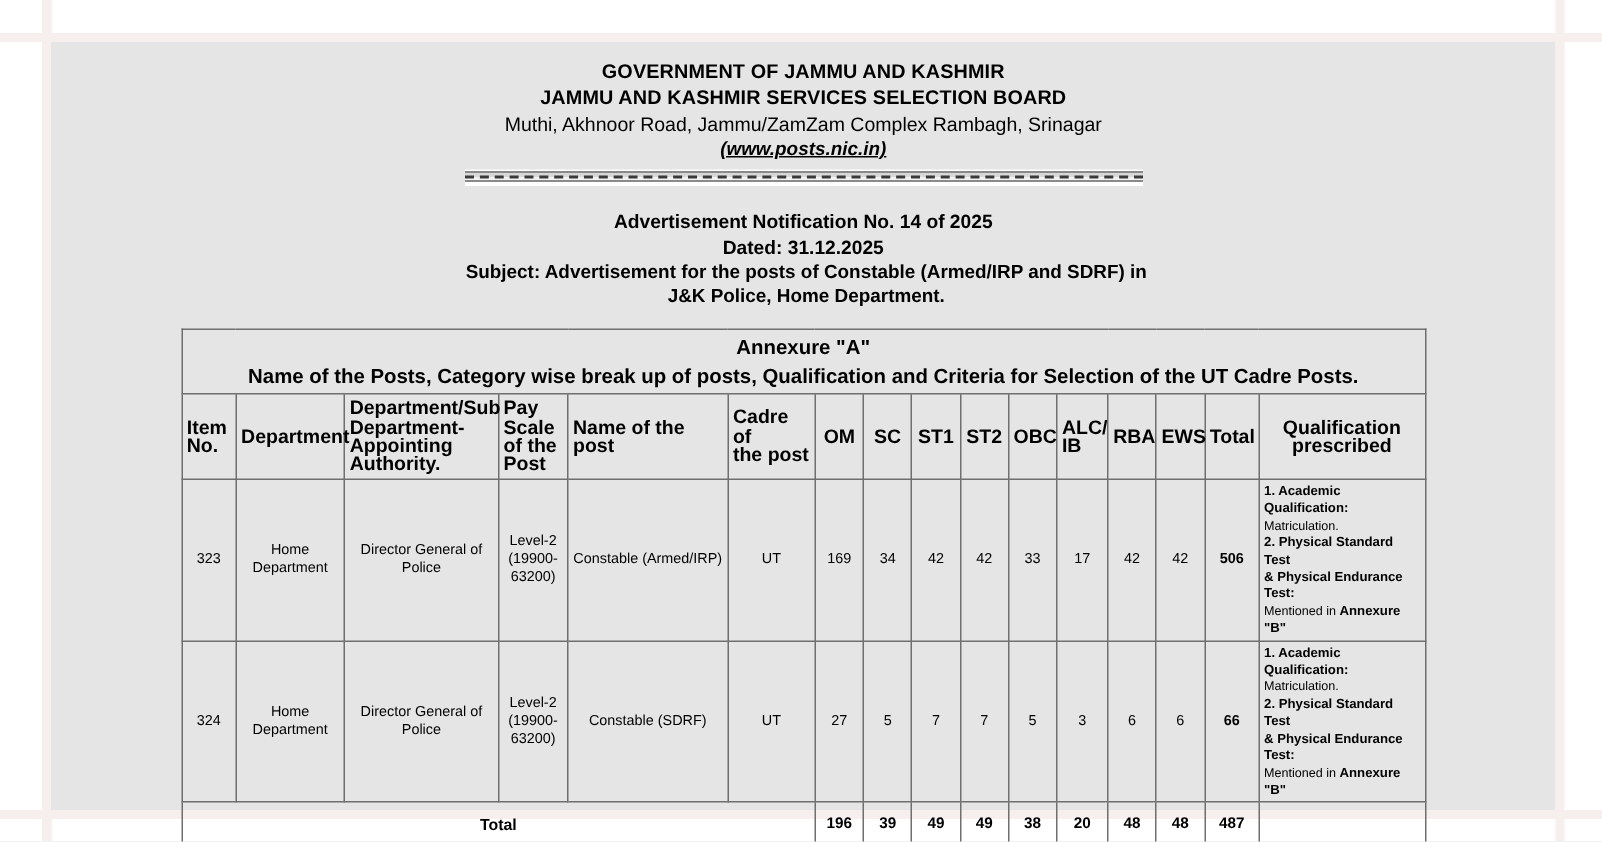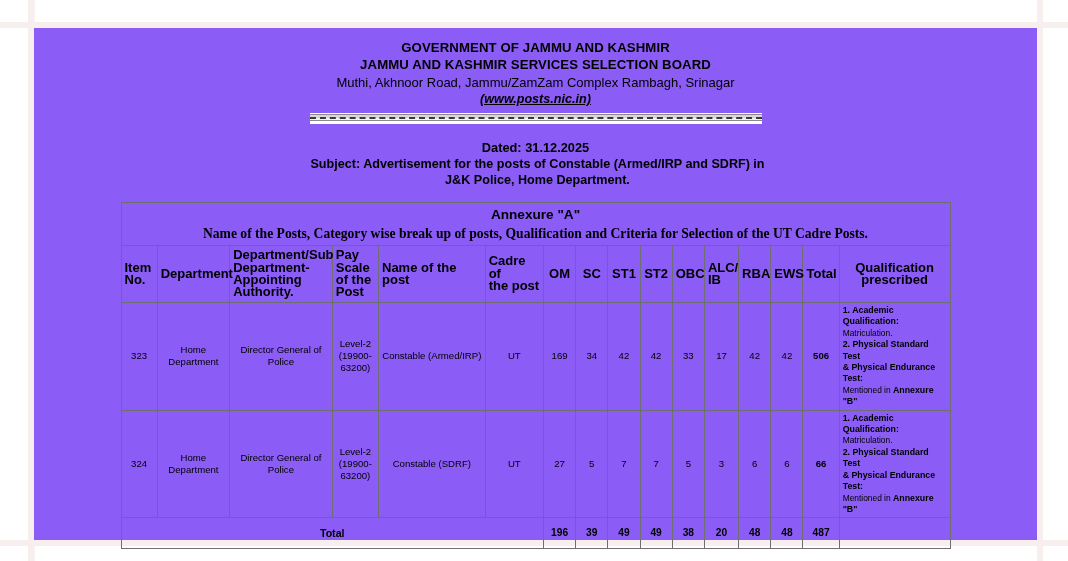--- a/index.html
+++ b/index.html
@@ -28,21 +28,21 @@
   .frame-v-right { left: 1037px; top: 0;   width: 6px;  height: 561px; }
   .frame-h-top   { left: 0;     top: 22px; width: 1068px; height: 6px; }
   .frame-h-bot   { left: 0;     top: 540px;width: 1068px; height: 6px; }
 
   .page {
     position: absolute;
     left: 34px;
     top: 28px;
     width: 1003px;
     height: 512px;
-    background: #8b5cf6;
+    background: #e5e5e5;
   }
 
   .doc-header {
     text-align: center;
     padding-top: 12px;
   }
   .org-line-1,
   .org-line-2 {
     font-weight: bold;
     font-size: 13.2px;
@@ -130,21 +130,20 @@
   }
   .annex-title-1 {
     font-weight: bold;
     font-size: 13.6px;
     line-height: 19px;
   }
   .annex-title-2 {
     font-weight: bold;
     font-size: 13.6px;
     line-height: 19px;
-    font-family: Liberation Serif, serif;
   }
 
   thead th {
     font-weight: bold;
     font-size: 13px;
     line-height: 12.4px;
     height: 52px;
   }
   th.th-left   { text-align: left; }
   th.th-center { text-align: center; }
@@ -202,20 +201,21 @@
     <div class="address-line">Muthi, Akhnoor Road, Jammu/ZamZam Complex Rambagh, Srinagar</div>
     <div class="website-line">(www.posts.nic.in)</div>
   </div>
 
   <div class="rule-wrap">
     <div class="rule-band"></div>
     <div class="rule-dash"></div>
   </div>
 
   <div class="notif-block">
+    <div class="notif-line">Advertisement Notification No. 14 of 2025</div>
     <div class="notif-line">Dated: 31.12.2025</div>
   </div>
 
   <div class="subject-block">
     <div class="subject-l1">Subject: Advertisement for the posts of Constable (Armed/IRP and SDRF) in</div>
     <div class="subject-l2">J&amp;K Police, Home Department.</div>
   </div>
 
   <table class="annex">
     <colgroup>

